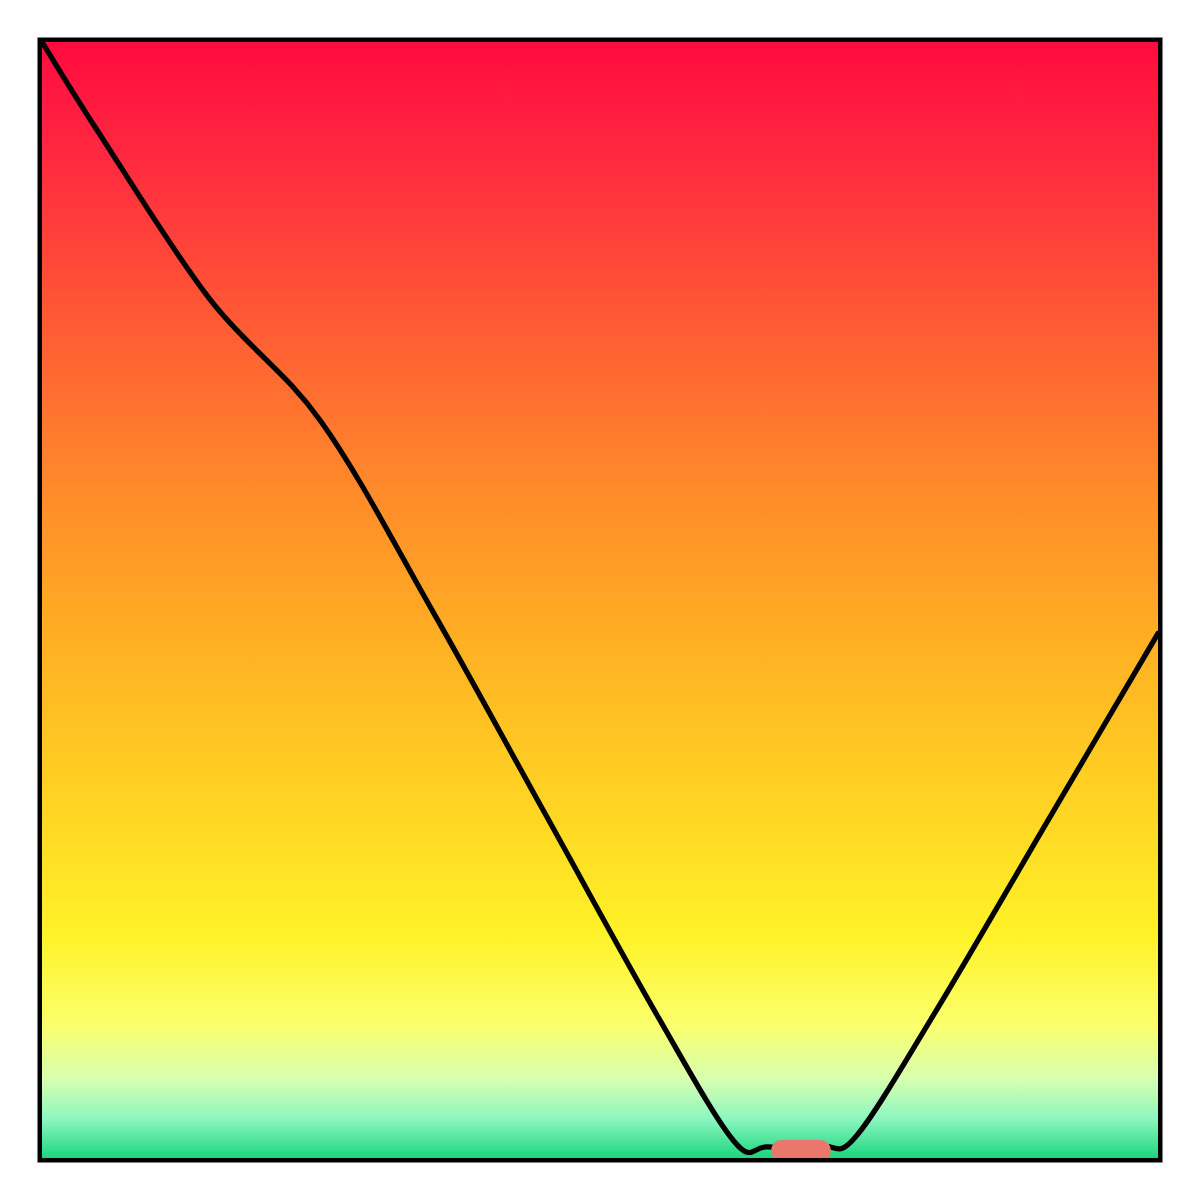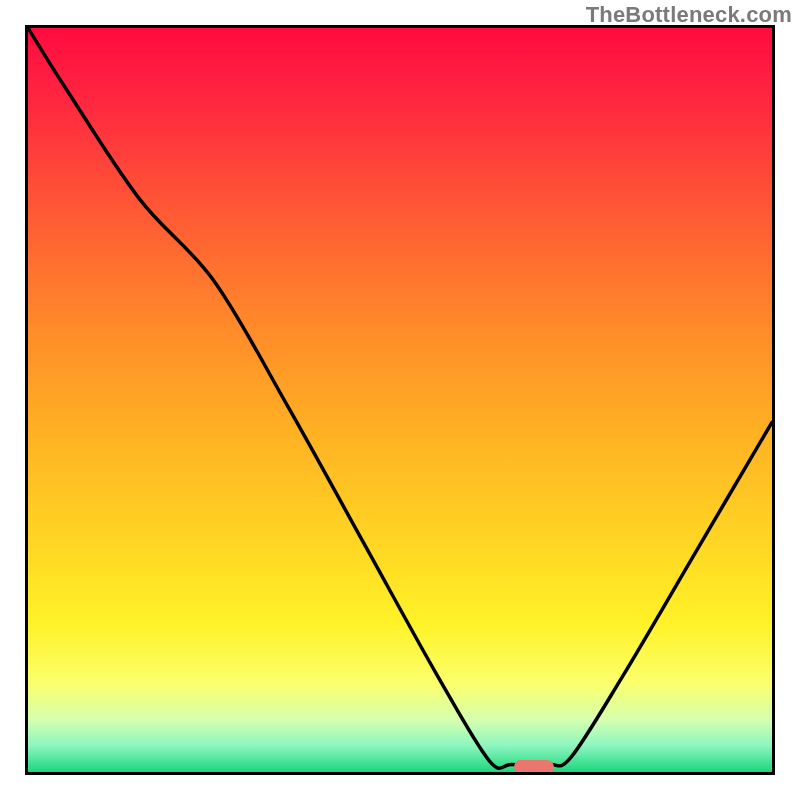--- a/index.html
+++ b/index.html
@@ -48,21 +48,20 @@
     transform: translate(-50%, -50%);
     border-radius: 999px;
     z-index: 5;
   }
 </style>
 </head>
 <body>
 
 <div class="frame">
 
-  <div class="watermark">TheBottleneck.com</div>
 
   <div class="plot-border">
 
     <svg class="gradient" viewBox="0 0 744 744" preserveAspectRatio="none">
       <defs>
         <linearGradient id="grad" x1="0" y1="0" x2="0" y2="1">
             <stop offset="0%" stop-color="#ff0b3f"></stop>
             <stop offset="10%" stop-color="#ff2840"></stop>
             <stop offset="25%" stop-color="#ff5a34"></stop>
             <stop offset="40%" stop-color="#ff8a2a"></stop>

